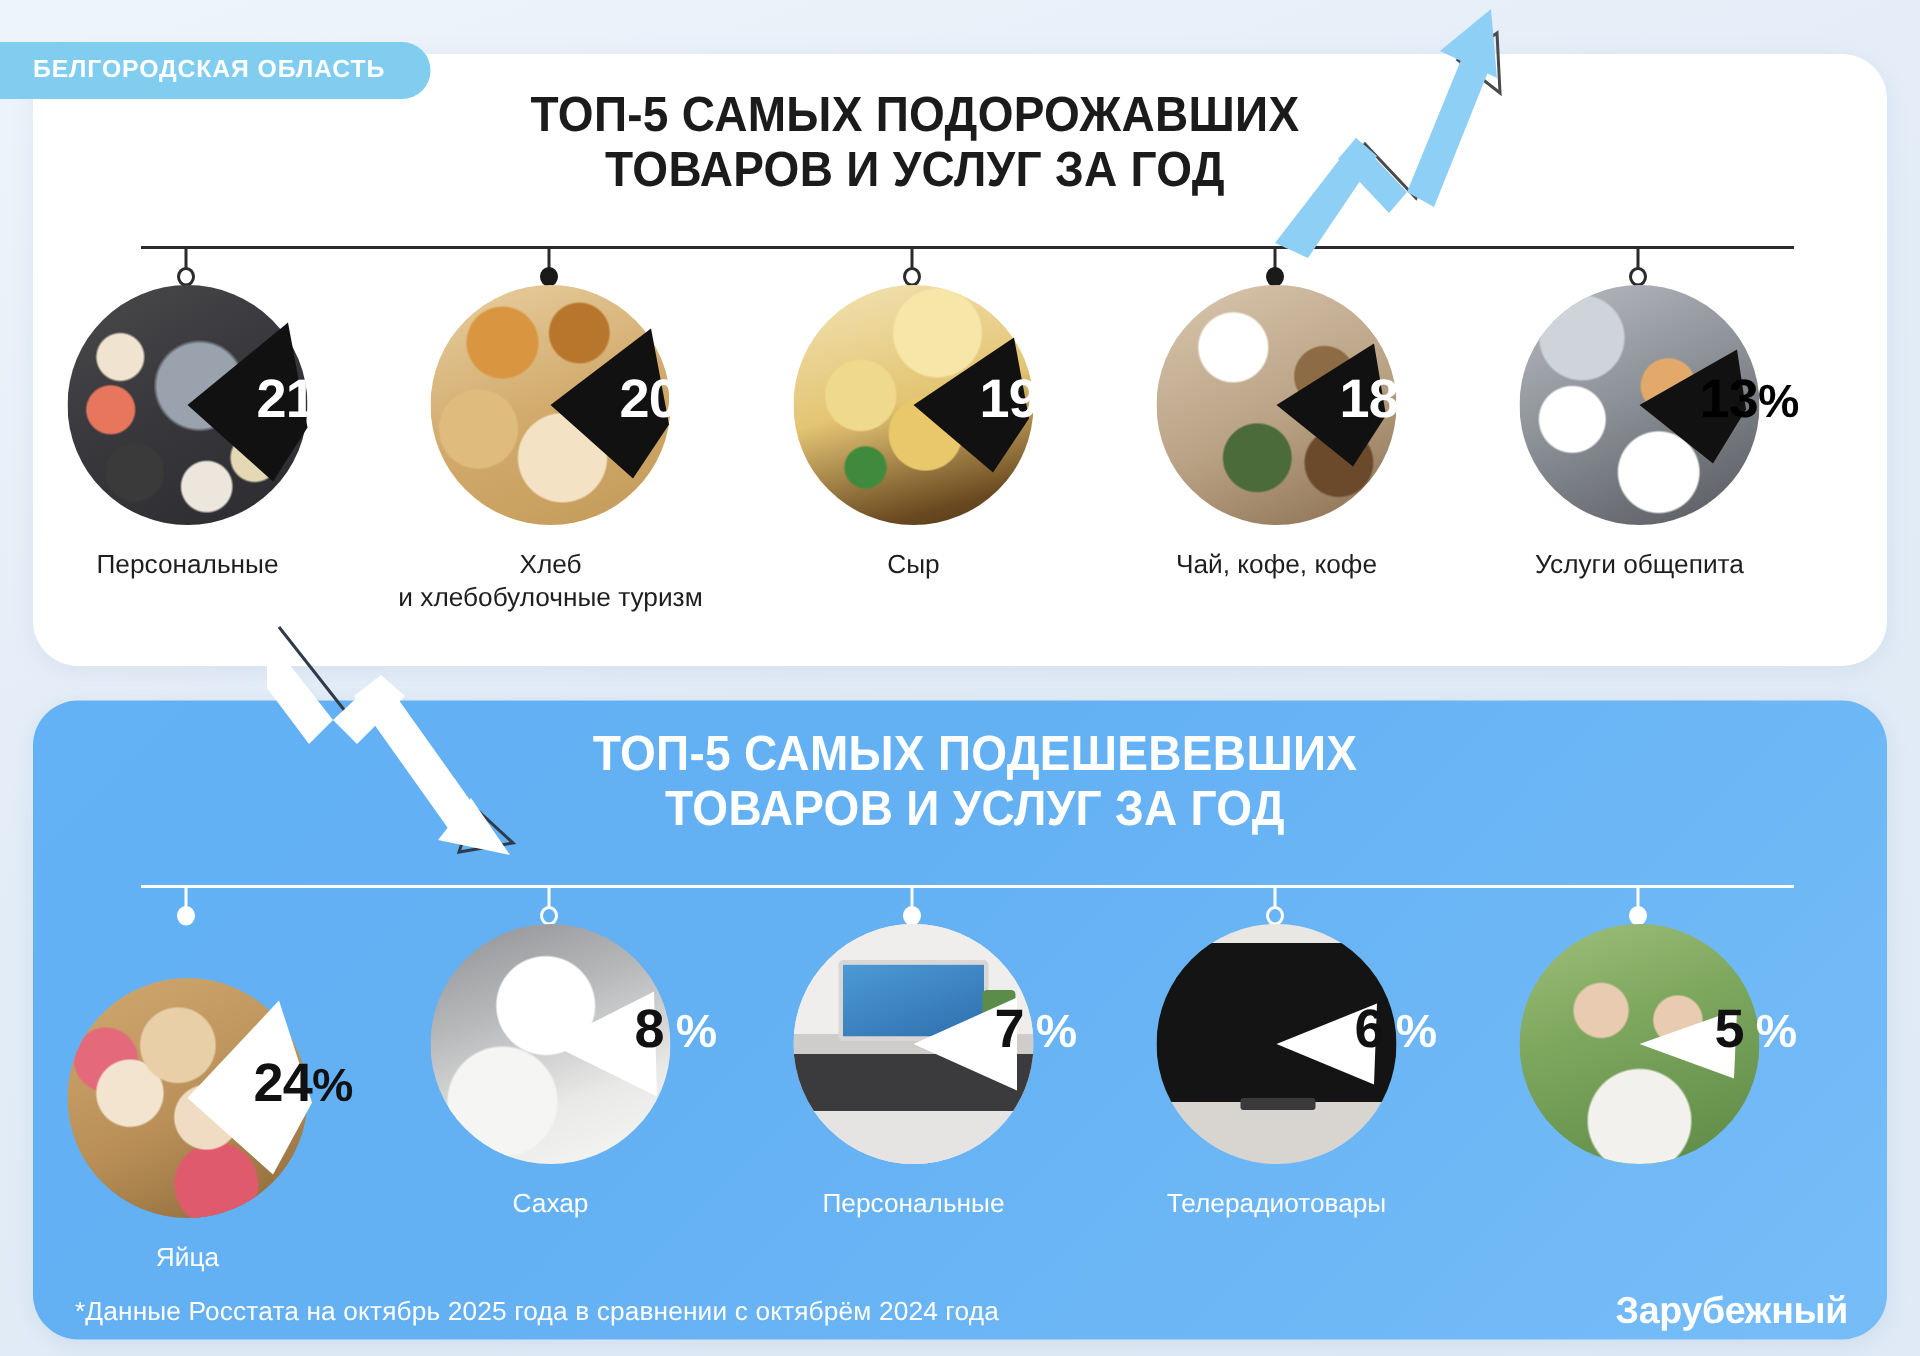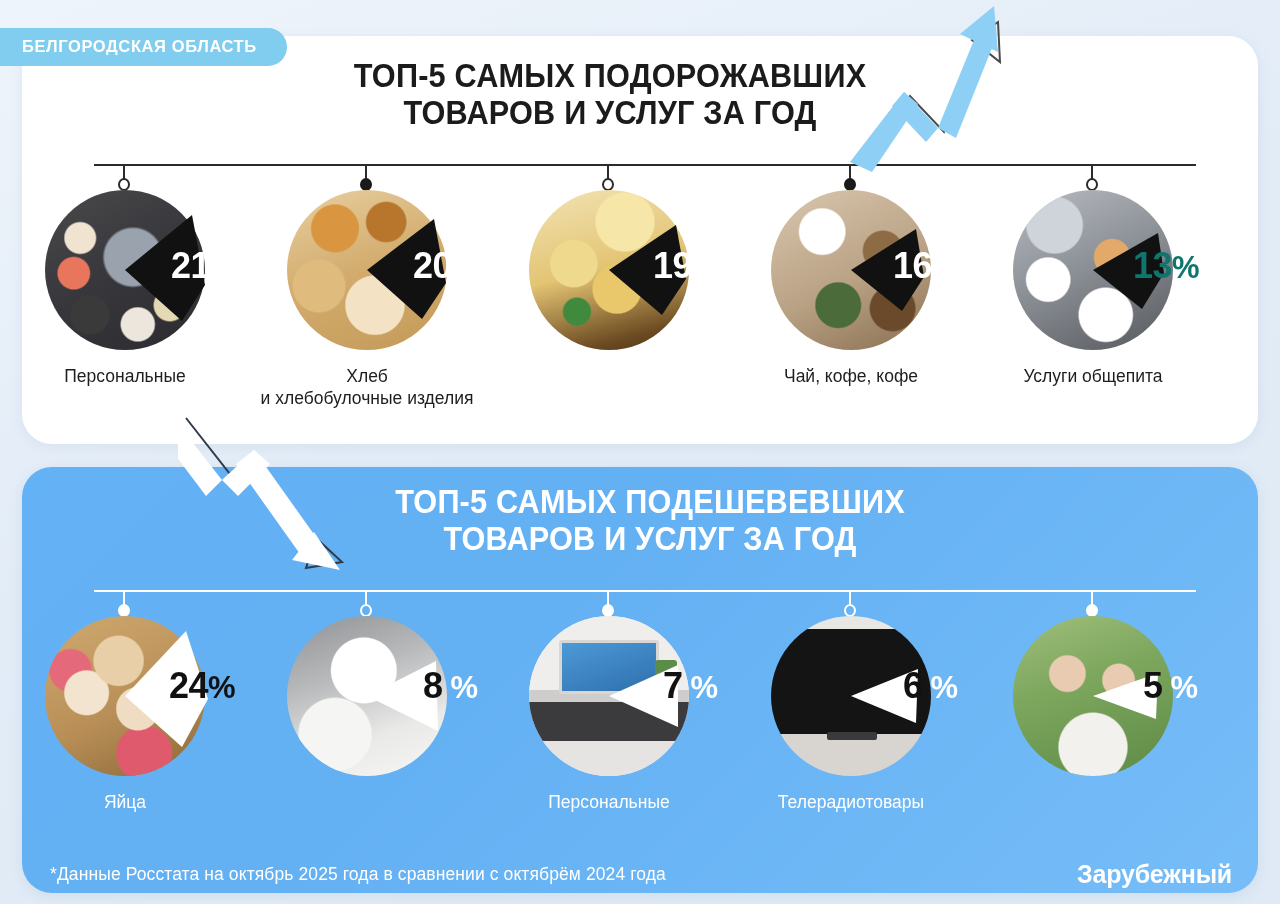--- a/index.html
+++ b/index.html
@@ -205,60 +205,64 @@
       <div class="wedge">
         <svg width="122" height="122" viewBox="0 0 122 122">
           <path d="M61 61 L128 10 L140 74 L116 110 Z" fill="#111111"></path>
         </svg>
       </div>
       <div class="pct" style="left:126px;top:58px;color:#ffffff;">
         <span class="num">20</span><span class="sym">%</span>
       </div>
       <div class="label">
         <span>Хлеб</span>
-        <span class="l2">и хлебобулочные изделия</span>
+        <span class="l2">и хлебобулочные туризм</span>
       </div>
     </div>
 
     <div class="item" style="left:529px;top:178px;width:160px;height:160px;">
       <div class="disc">
         <div class="photo" style="background:
             radial-gradient(circle at 60% 20%, #f6e6a8 0 18%, rgba(246,230,168,0) 19%),
             radial-gradient(circle at 28% 46%, #efd98c 0 16%, rgba(239,217,140,0) 17%),
             radial-gradient(circle at 55% 62%, #e8c86a 0 18%, rgba(232,200,106,0) 19%),
             radial-gradient(circle at 30% 76%, #3f8a3c 0 8%, rgba(63,138,60,0) 9%),
             linear-gradient(165deg,#f2e3b4 0%,#e3c473 48%,#6b4a21 86%,#4a3317 100%)"></div>
       </div>
       <div class="wedge">
         <svg width="122" height="122" viewBox="0 0 122 122">
           <path d="M61 61 L128 16 L138 70 L114 106 Z" fill="#111111"></path>
         </svg>
       </div>
       <div class="pct" style="left:124px;top:58px;color:#ffffff;">
         <span class="num">19</span><span class="sym">%</span>
+      </div>
+      <div class="label">
+        <span>Сыр</span>
+        <span class="l2"></span>
       </div>
     </div>
 
     <div class="item" style="left:771px;top:178px;width:160px;height:160px;">
       <div class="disc">
         <div class="photo" style="background:
             radial-gradient(circle at 32% 26%, #ffffff 0 14%, rgba(255,255,255,0) 15%),
             radial-gradient(circle at 32% 26%, #7a5636 0 8%, rgba(122,86,54,0) 9%),
             radial-gradient(circle at 70% 38%, #8d6b45 0 13%, rgba(141,107,69,0) 14%),
             radial-gradient(circle at 42% 72%, #4c6b3a 0 15%, rgba(76,107,58,0) 16%),
             radial-gradient(circle at 76% 74%, #6b4a2c 0 13%, rgba(107,74,44,0) 14%),
             linear-gradient(155deg,#d9c7ae,#b9a184 55%,#8a6f50)"></div>
       </div>
       <div class="wedge">
         <svg width="122" height="122" viewBox="0 0 122 122">
           <path d="M61 61 L126 20 L134 68 L112 102 Z" fill="#111111"></path>
         </svg>
       </div>
       <div class="pct" style="left:122px;top:58px;color:#ffffff;">
-        <span class="num">16</span><span class="sym">%</span>
+        <span class="num">18</span><span class="sym">%</span>
       </div>
       <div class="label">
         <span>Чай, кофе, кофе</span>
         <span class="l2"></span>
       </div>
     </div>
 
     <div class="item" style="left:1013px;top:178px;width:160px;height:160px;">
       <div class="disc">
         <div class="photo" style="background:
@@ -266,21 +270,21 @@
             radial-gradient(circle at 22% 56%, #ffffff 0 14%, rgba(255,255,255,0) 15%),
             radial-gradient(circle at 58% 78%, #ffffff 0 17%, rgba(255,255,255,0) 18%),
             radial-gradient(circle at 62% 42%, #e3a96a 0 13%, rgba(227,169,106,0) 14%),
             linear-gradient(155deg,#b9bcc2,#8d9298 45%,#55585d)"></div>
       </div>
       <div class="wedge">
         <svg width="122" height="122" viewBox="0 0 122 122">
           <path d="M61 61 L126 24 L132 64 L110 100 Z" fill="#111111"></path>
         </svg>
       </div>
-      <div class="pct" style="left:120px;top:58px;color:#0f766e;">
+      <div class="pct" style="left:120px;top:58px;color:#000000;">
         <span class="num">13</span><span class="sym">%</span>
       </div>
       <div class="label">
         <span>Услуги общепита</span>
         <span class="l2"></span>
       </div>
     </div>
   </div>
 
   <div class="arrow-down">
@@ -313,21 +317,21 @@
     <div class="tick" style="left:755px;">
         <span class="dot"></span>
       </div>
     <div class="tick filled" style="left:997px;">
         <span class="dot"></span>
       </div>
   </div>
 
   <div class="bot-section">
 
-    <div class="item" style="left:45px;top:604px;width:160px;height:160px;">
+    <div class="item" style="left:45px;top:640px;width:160px;height:160px;">
       <div class="disc">
         <div class="photo" style="background:
             radial-gradient(circle at 46% 28%, #e8cfa8 0 17%, rgba(232,207,168,0) 18%),
             radial-gradient(circle at 26% 48%, #f3e4cf 0 15%, rgba(243,228,207,0) 16%),
             radial-gradient(circle at 58% 58%, #efdcc2 0 16%, rgba(239,220,194,0) 17%),
             radial-gradient(circle at 16% 34%, #e4697a 0 12%, rgba(228,105,122,0) 13%),
             radial-gradient(circle at 62% 86%, #e05a6d 0 16%, rgba(224,90,109,0) 17%),
             linear-gradient(155deg,#cfa971,#b98f57 55%,#8a6838)"></div>
       </div>
       <div class="wedge">
@@ -352,20 +356,24 @@
             linear-gradient(160deg,#8f9194 0%,#b6b8ba 35%,#e9e9e7 70%,#f7f7f5 100%)"></div>
       </div>
       <div class="wedge">
         <svg width="122" height="122" viewBox="0 0 122 122">
           <path d="M61 61 L130 26 L132 96 Z" fill="#ffffff"></path>
         </svg>
       </div>
       <div class="pct" style="left:136px;top:52px;">
         <span class="num" style="color:#111111;">8</span><span class="sym" style="color:#ffffff;margin-left:8px;">%</span>
       </div>
+      <div class="label">
+        <span>Сахар</span>
+        <span class="l2"></span>
+      </div>
     </div>
 
     <div class="item" style="left:529px;top:604px;width:160px;height:160px;">
       <div class="disc">
         <div class="photo" style="background:
             linear-gradient(180deg,#efeeec 0 46%, #cfcdcb 46% 54%, #3b3b3d 54% 78%, #e6e4e2 78% 100%),
             linear-gradient(#efeeec,#efeeec)"></div>
         <div style="position:absolute;left:30px;top:24px;width:94px;height:48px;background:linear-gradient(160deg,#4c9ad6,#2f6fae);border:3px solid #d9d7d5;border-radius:3px;"></div>
         <div style="position:absolute;left:126px;top:44px;width:22px;height:30px;background:linear-gradient(#5c8c4a 0 55%, #e8a8a8 55% 100%);border-radius:3px;"></div>
       </div>

